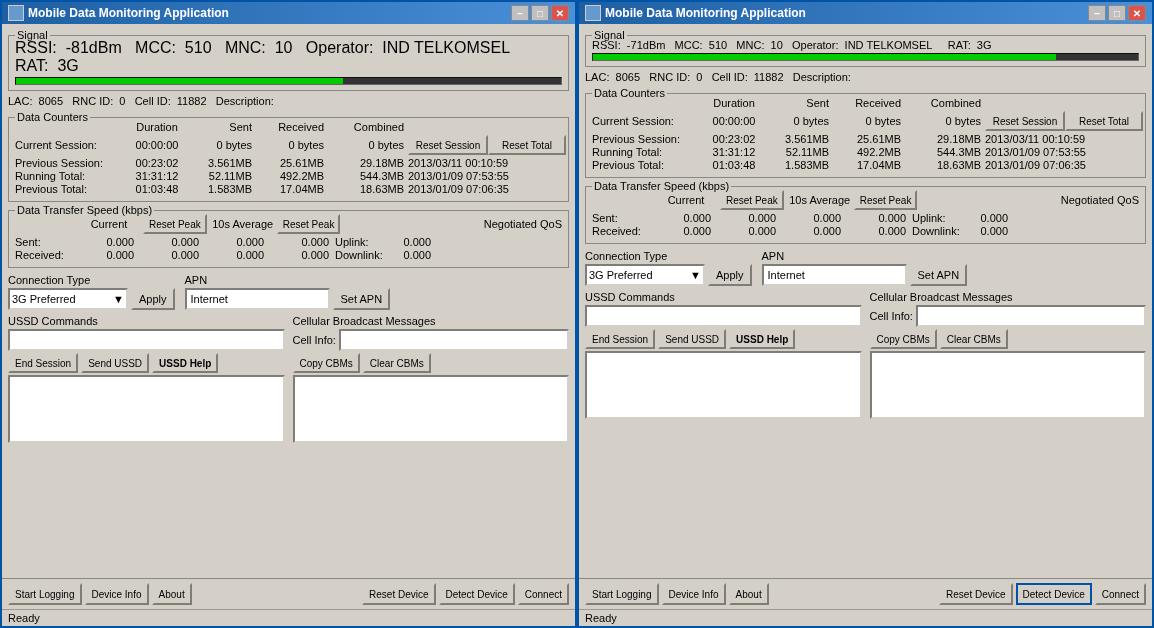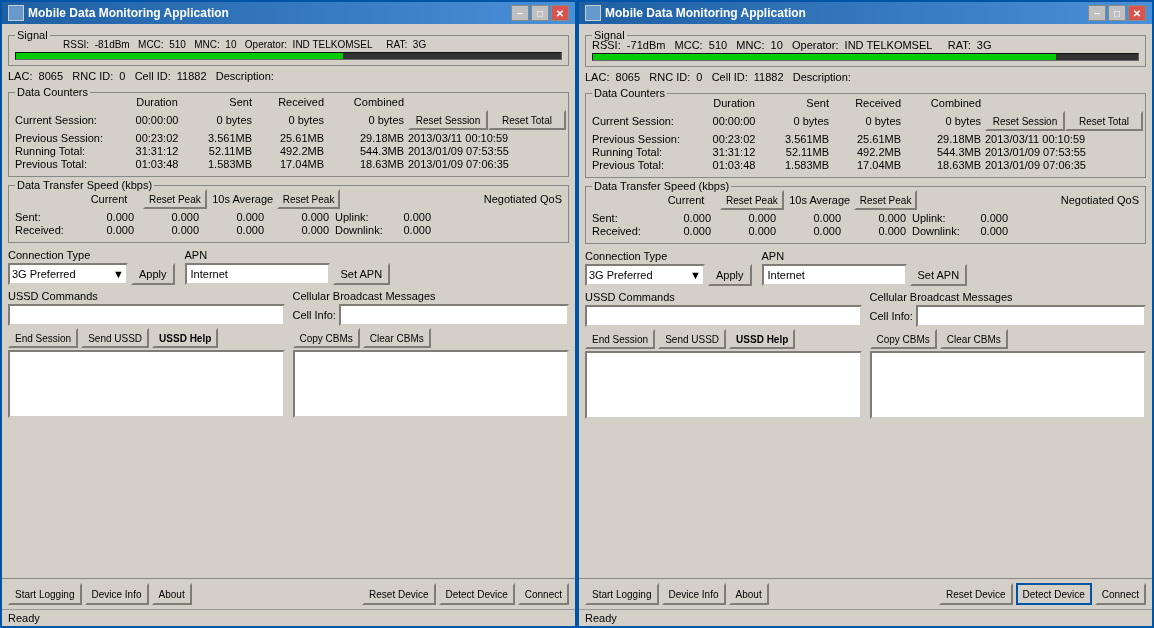--- a/index.html
+++ b/index.html
@@ -79,21 +79,21 @@
       </div>
       <div class="title-controls">
         <div class="title-btn">–</div>
         <div class="title-btn">□</div>
         <div class="title-btn close">✕</div>
       </div>
     </div>
   <div style="padding: 5px 6px 2px; flex: 1 1 0%; display: flex; flex-direction: column; gap: 2px; overflow: hidden;">
         <div style="border: 1px solid rgb(136, 136, 136); padding: 3px 6px 5px; position: relative; margin-top: 6px;">
     <span class="group-label" style="position:absolute;top:-7px;left:6px;background:#d4d0c8;padding:0 2px;">Signal</span>
-    <div style="font-size:10px; margin-bottom:2px;margin-left:48px;">
+    <div style="font-size:16px; margin-bottom:2px;">
       <span>RSSI:</span>&nbsp;
       <span>-81dBm</span>&nbsp;&nbsp;
       <span>MCC:</span>&nbsp;
       <span>510</span>&nbsp;&nbsp;
       <span>MNC:</span>&nbsp;
       <span>10</span>&nbsp;&nbsp;
       <span>Operator:</span>&nbsp;
       <span>IND TELKOMSEL</span>&nbsp;&nbsp;&nbsp;&nbsp;
       <span>RAT:</span>&nbsp;
       <span>3G</span>

